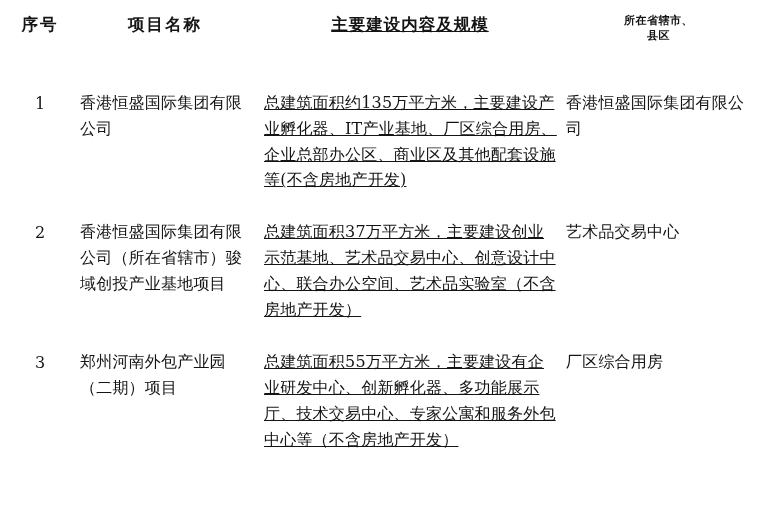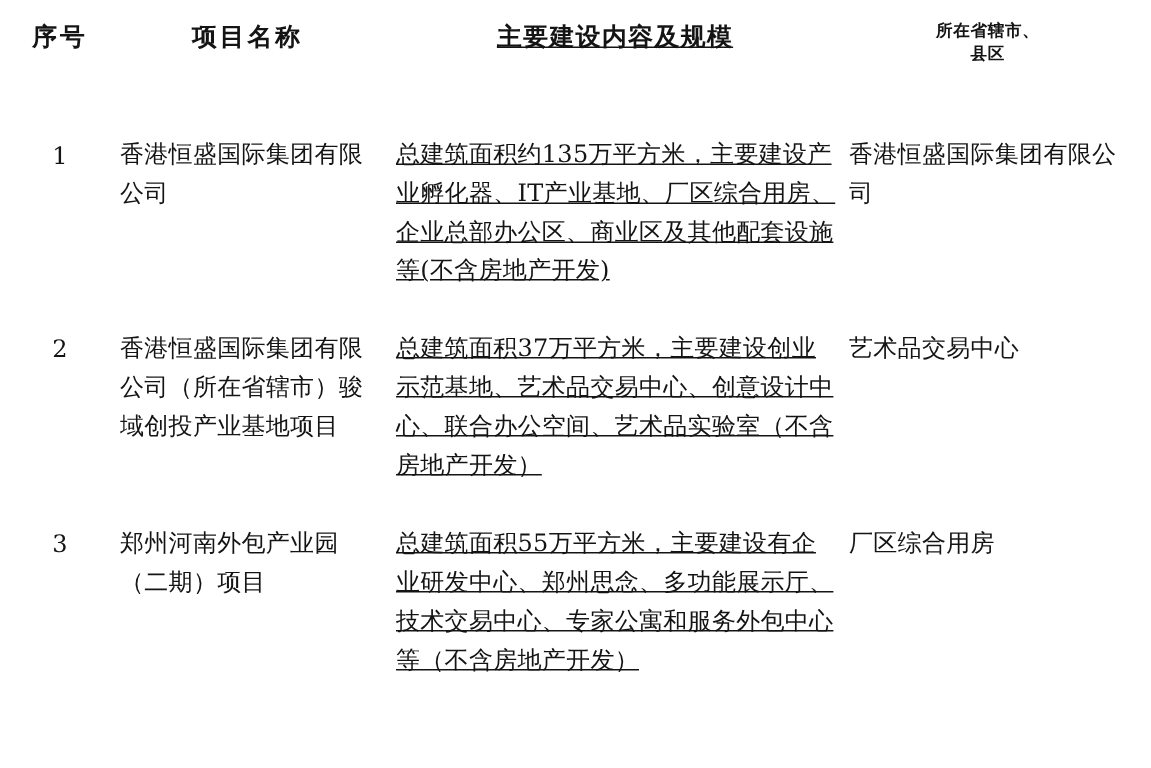--- a/index.html
+++ b/index.html
@@ -137,18 +137,18 @@
         <td class="content">总建筑面积37万平方米，主要建设创业示范基地、艺术品交易中心、创意设计中心、联合办公空间、艺术品实验室（不含房地产开发）</td>
         <td class="region">艺术品交易中心</td>
       </tr>
       <tr class="spacer">
           <td colspan="4"></td>
         </tr>
 
       <tr>
         <td class="seq">3</td>
         <td class="name">郑州河南外包产业园（二期）项目</td>
-        <td class="content">总建筑面积55万平方米，主要建设有企业研发中心、郑州思念、多功能展示厅、技术交易中心、专家公寓和服务外包中心等（不含房地产开发）</td>
+        <td class="content">总建筑面积55万平方米，主要建设有企业研发中心、创新孵化器、多功能展示厅、技术交易中心、专家公寓和服务外包中心等（不含房地产开发）</td>
         <td class="region">厂区综合用房</td>
       </tr>
     </tbody>
   </table>
 </div>
 
 </body></html>

